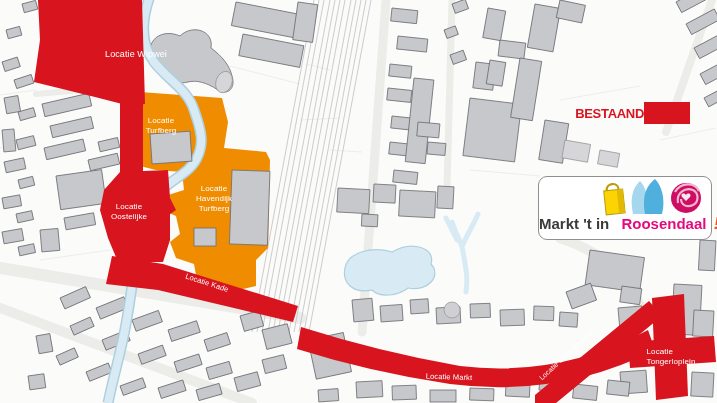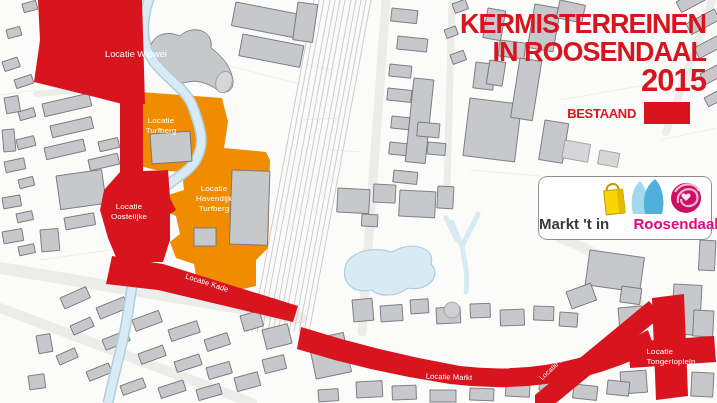--- a/index.html
+++ b/index.html
@@ -15,38 +15,38 @@
     white-space:nowrap;font-weight:400;letter-spacing:.1px;
   }
 
   
   .title{position:absolute;top:10px;right:11px;text-align:right;color:var(--red,#d8141e);}
   .title .t1,.title .t2{font-size:27px;font-weight:bold;letter-spacing:-1px;line-height:28px;}
   .title .t3{font-size:31px;font-weight:bold;letter-spacing:-1px;line-height:30px;}
 
   
   .legend{position:absolute;top:102px;right:27px;}
-  .legend-row{display:flex;align-items:center;justify-content:flex-end;gap:8px;margin-bottom:7px;}
+  .legend-row{display:flex;align-items:center;justify-content:flex-end;margin-bottom:7px;}
   .legend-label{color:var(--red,#d8141e);font-weight:bold;font-size:13px;letter-spacing:-.3px;}
   .legend-swatch{width:46px;height:22px;display:inline-block;}
   .legend-swatch.sw-red{background:var(--red,#d8141e);}
   .legend-swatch.sw-orange{background:var(--orange,#f08c00);}
 
   
   .logo-box{
     position:absolute;left:538px;top:176px;width:174px;height:64px;
     background:#ffffff;border:1px solid #8f8f8f;border-radius:9px;box-sizing:border-box;
   }
   .logo-icons{position:absolute;left:56px;top:1px;}
   .logo-text{
     position:absolute;left:0;right:4px;bottom:5px;text-align:center;
     font-size:15px;font-weight:bold;white-space:nowrap;
   }
   .logo-text .lp{color:var(--brand_dark,#3a3a39);}
-  .logo-text .lb{color:var(--brand_pink,#e5097f);margin-left:20px;}
+  .logo-text .lb{color:var(--brand_pink,#e5097f);margin-left:8px;}
   .logo-text .lx{color:var(--brand_exclaim,#e94e1b);font-style:italic;margin-left:3px;font-size:17px;}
 
   
   .bld{fill:var(--building,#c7c8cb);stroke:var(--building_edge,#6b6b72);stroke-width:.8;}
   .bld2{fill:#d6d6d9;stroke:#8f8f95;stroke-width:.7;}
   .area-red{fill:var(--red,#d8141e);}
   .area-orange{fill:var(--orange,#f08c00);}
   .water-fill{fill:var(--water,#d8ebf4);stroke:var(--water_edge,#aecfdf);stroke-width:1.2;}
 </style>
 </head>
@@ -249,25 +249,20 @@
 
   <div class="map-label" style="left:449px;top:377px;transform:translate(-50%,-50%) rotate(2deg);font-size:7.5px;">Locatie Markt</div>
 
   <div class="map-label" style="left:567px;top:355px;transform:translate(-50%,-50%) rotate(-43deg);font-size:7px;">Locatie Bloemenmarkt</div>
 
   <div class="map-label" style="left:671px;top:357px;transform:translate(-50%,-50%);font-size:8px;text-align:left;">
     <div>Locatie</div>
     <div>Tongerloplein</div>
   </div>
 
-  <div class="title">
-    <div class="t1">KERMISTERREINEN</div>
-    <div class="t2">IN ROOSENDAAL</div>
-    <div class="t3">2015</div>
-  </div>
 
   <div class="legend">
     <div class="legend-row">
       <span class="legend-label">BESTAAND</span>
       <span class="legend-swatch sw-red"></span>
     </div>
   </div>
 
   <div class="logo-box">
     <svg class="logo-icons" width="112" height="42" viewBox="0 0 112 42">

